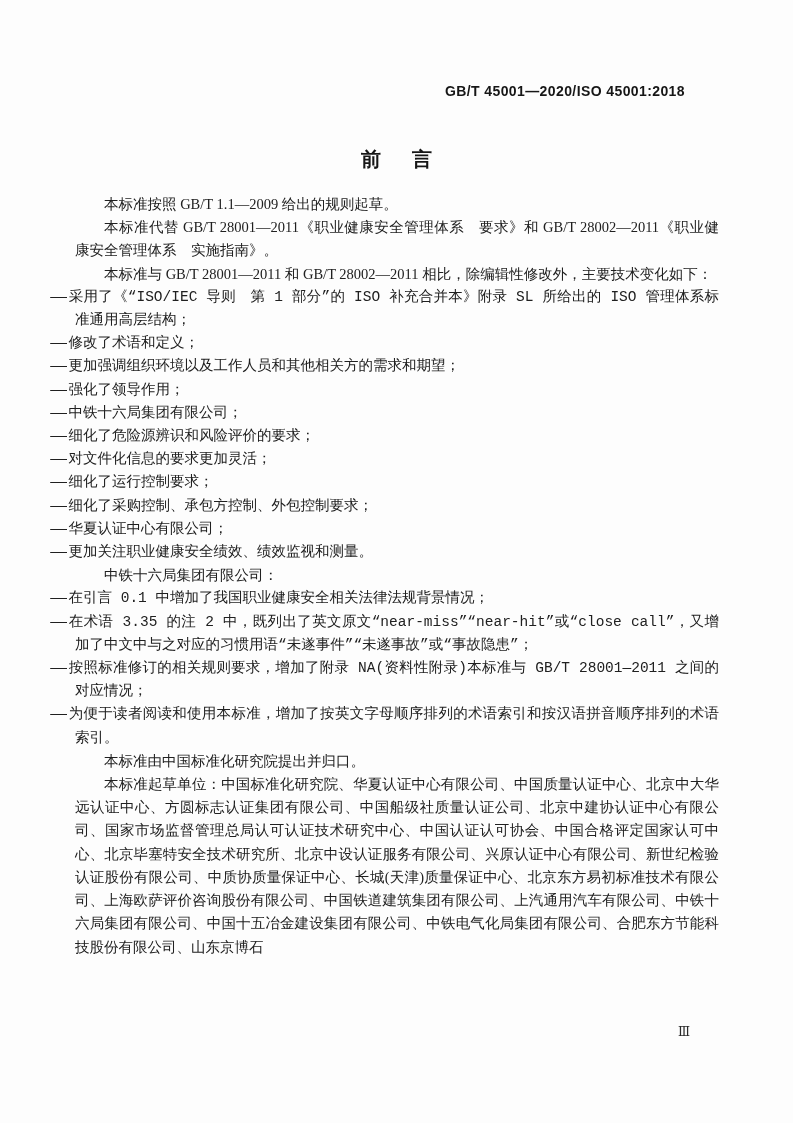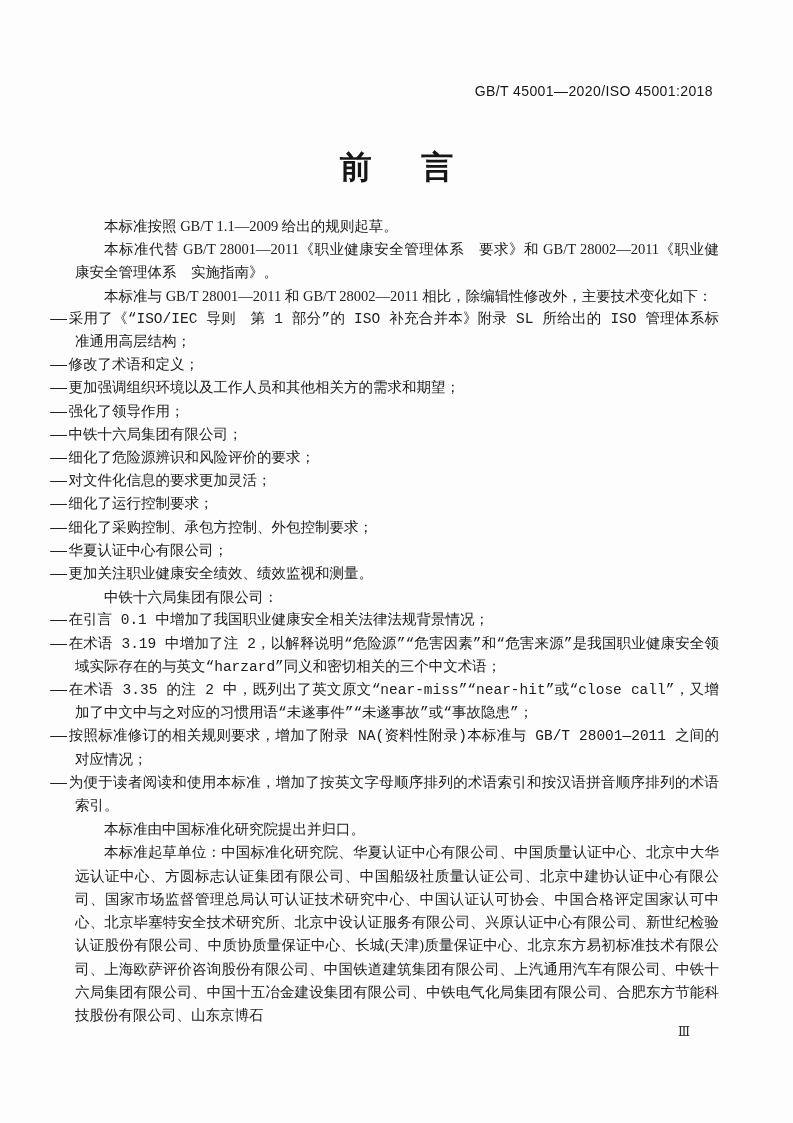--- a/index.html
+++ b/index.html
@@ -13,46 +13,46 @@
     height: 1123px;
     margin: 0 auto;
     background: #fdfdfd;
     color: #1c1c1c;
     font-family: "Liberation Serif", "DejaVu Serif", serif;
     overflow: hidden;
   }
   .std-header {
     position: absolute;
     top: 83px;
-    left: 88px;
+    left: 60px;
     width: 625px;
     text-align: right;
     font-family: "Liberation Sans", "DejaVu Sans", sans-serif;
-    font-weight: normal;
+    font-weight: bold;
     font-size: 14px;
     letter-spacing: 0.4px;
     color: #161616;
     white-space: nowrap;
   }
   .doc-title {
     position: absolute;
     top: 146px;
     left: 0;
     width: 100%;
     text-align: center;
     font-family: Liberation Serif, serif;
     font-weight: bold;
-    font-size: 32px;
+    font-size: 20px;
     letter-spacing: 1.55em;
     text-indent: 1.55em; 
     color: #161616;
   }
   .content {
     position: absolute;
-    top: 215px;
+    top: 193px;
     left: 75px;
     width: 644px;
     font-size: 14.5px;
     line-height: 23.2px;
     text-align: justify;
     color: #202020;
   }
   .content p {
     margin: 0;
     padding: 0;
@@ -116,21 +116,20 @@
 
     <p class="li"><span class="dash">——</span><span>华夏认证中心有限公司；</span></p>
 
     <p class="li"><span class="dash">——</span><span>更加关注职业健康安全绩效、绩效监视和测量。</span></p>
 
 
     <p class="para">中铁十六局集团有限公司：</p>
 
     <p class="li"><span class="dash">——</span><span>在引言 0.1 中增加了我国职业健康安全相关法律法规背景情况；</span></p>
 
-    <p class="li"><span class="dash">——</span><span>在术语 3.19 中增加了注 2，以解释说明“危险源”“危害因素”和“危害来源”是我国职业健康安全领域实际存在的与英文“harzard”同义和密切相关的三个中文术语；</span></p>
 
     <p class="li"><span class="dash">——</span><span>在术语 3.35 的注 2 中，既列出了英文原文“near-miss”“near-hit”或“close call”，又增加了中文中与之对应的习惯用语“未遂事件”“未遂事故”或“事故隐患”；</span></p>
 
     <p class="li"><span class="dash">——</span><span>按照标准修订的相关规则要求，增加了附录 NA(资料性附录)本标准与 GB/T 28001—2011 之间的对应情况；</span></p>
 
     <p class="li"><span class="dash">——</span><span>为便于读者阅读和使用本标准，增加了按英文字母顺序排列的术语索引和按汉语拼音顺序排列的术语索引。</span></p>
 
     <p class="para">本标准由中国标准化研究院提出并归口。</p>
 
     <p class="para">本标准起草单位：中国标准化研究院、华夏认证中心有限公司、中国质量认证中心、北京中大华远认证中心、方圆标志认证集团有限公司、中国船级社质量认证公司、北京中建协认证中心有限公司、国家市场监督管理总局认可认证技术研究中心、中国认证认可协会、中国合格评定国家认可中心、北京毕塞特安全技术研究所、北京中设认证服务有限公司、兴原认证中心有限公司、新世纪检验认证股份有限公司、中质协质量保证中心、长城(天津)质量保证中心、北京东方易初标准技术有限公司、上海欧萨评价咨询股份有限公司、中国铁道建筑集团有限公司、上汽通用汽车有限公司、中铁十六局集团有限公司、中国十五冶金建设集团有限公司、中铁电气化局集团有限公司、合肥东方节能科技股份有限公司、山东京博石</p>

